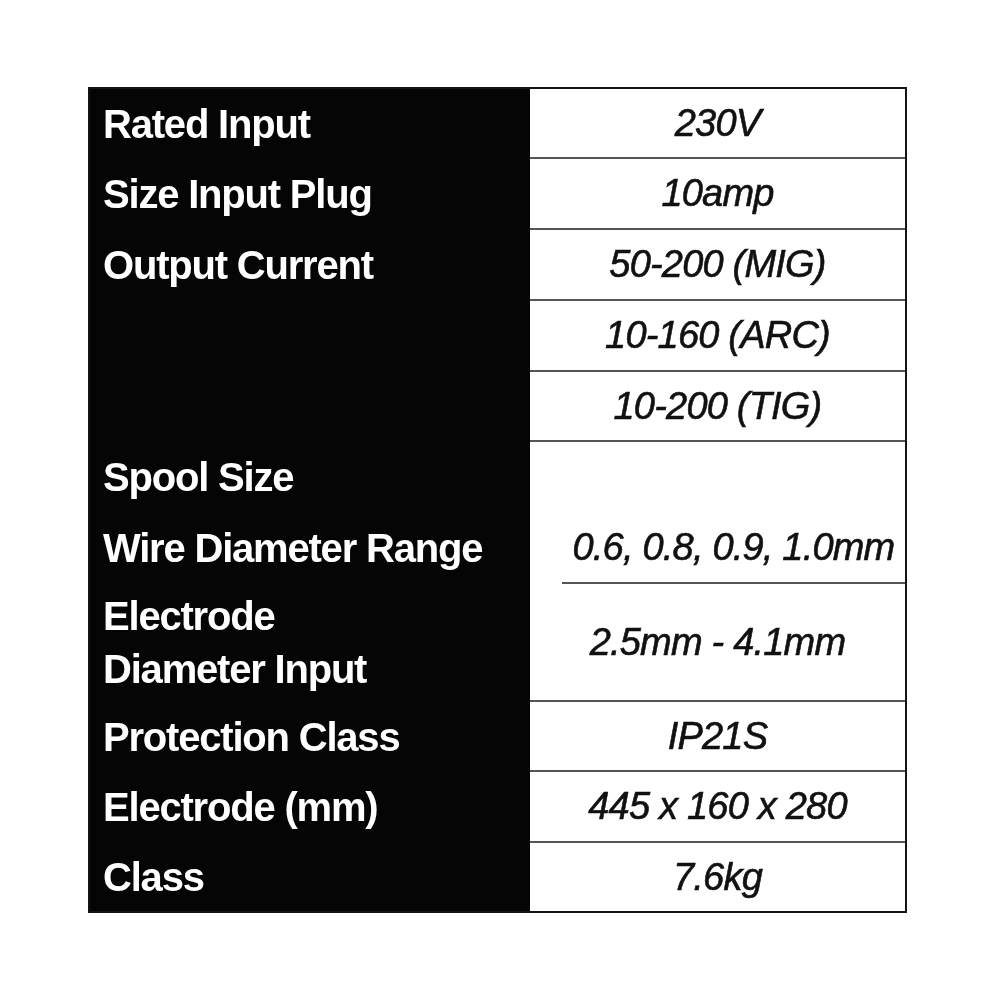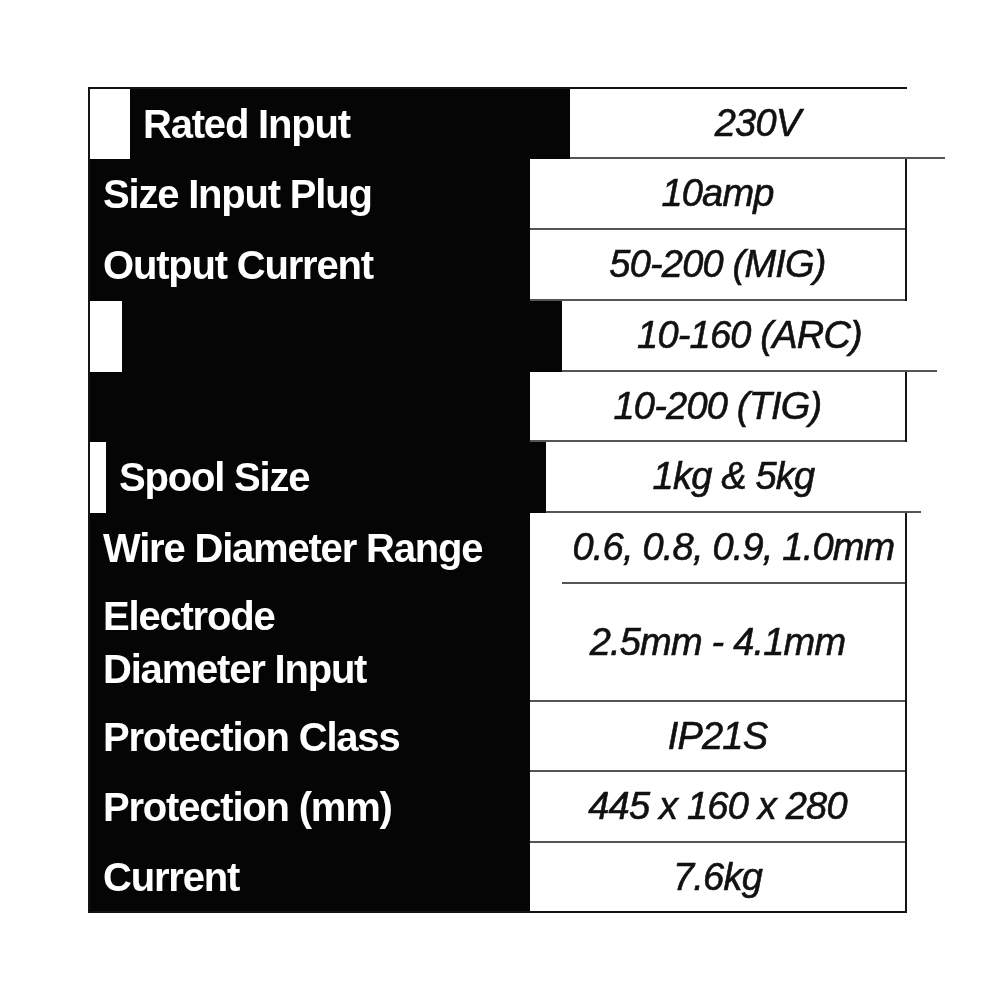--- a/index.html
+++ b/index.html
@@ -66,59 +66,58 @@
   }
   .row.last .cell-value {
     border-bottom: none;
   }
 </style>
 </head>
 <body style="background: rgb(255, 255, 255);">
 
 <div class="canvas">
   <div class="spec-table" id="spec-table">
-      <div class="row" style="height: 70px; padding-left: 40px;">
+      <div class="row" style="height: 70px;">
     <div class="cell-label">Rated Input</div>
     <div class="cell-value">230V</div>
   </div>
       <div class="row" style="height: 71px;">
     <div class="cell-label">Size Input Plug</div>
     <div class="cell-value">10amp</div>
   </div>
       <div class="row" style="height: 71px;">
     <div class="cell-label">Output Current</div>
     <div class="cell-value">50-200 (MIG)</div>
   </div>
-      <div class="row" style="height: 71px; margin-left: 32px;">
+      <div class="row" style="height: 71px;">
     <div class="cell-label"></div>
     <div class="cell-value">10-160 (ARC)</div>
   </div>
       <div class="row" style="height: 70px;">
     <div class="cell-label"></div>
     <div class="cell-value">10-200 (TIG)</div>
   </div>
-      <div class="row" style="height: 71px; margin-left: 16px;">
+      <div class="row" style="height: 71px;">
     <div class="cell-label">Spool Size</div>
-    <div class="cell-value">1kg &amp; 5kg</div>
   </div>
       <div class="row" style="height: 71px; gap: 32px;">
     <div class="cell-label">Wire Diameter Range</div>
     <div class="cell-value">0.6, 0.8, 0.9, 1.0mm</div>
   </div>
       <div class="row" style="height: 118px;">
     <div class="cell-label">Electrode
 Diameter Input</div>
     <div class="cell-value">2.5mm - 4.1mm</div>
   </div>
       <div class="row" style="height: 70px;">
     <div class="cell-label">Protection Class</div>
     <div class="cell-value">IP21S</div>
   </div>
       <div class="row" style="height: 71px;">
-    <div class="cell-label">Protection (mm)</div>
+    <div class="cell-label">Electrode (mm)</div>
     <div class="cell-value">445 x 160 x 280</div>
   </div>
       <div class="row last" style="height: 68px;">
-    <div class="cell-label">Current</div>
+    <div class="cell-label">Class</div>
     <div class="cell-value">7.6kg</div>
   </div>
     </div>
 </div>
 
 </body></html>

